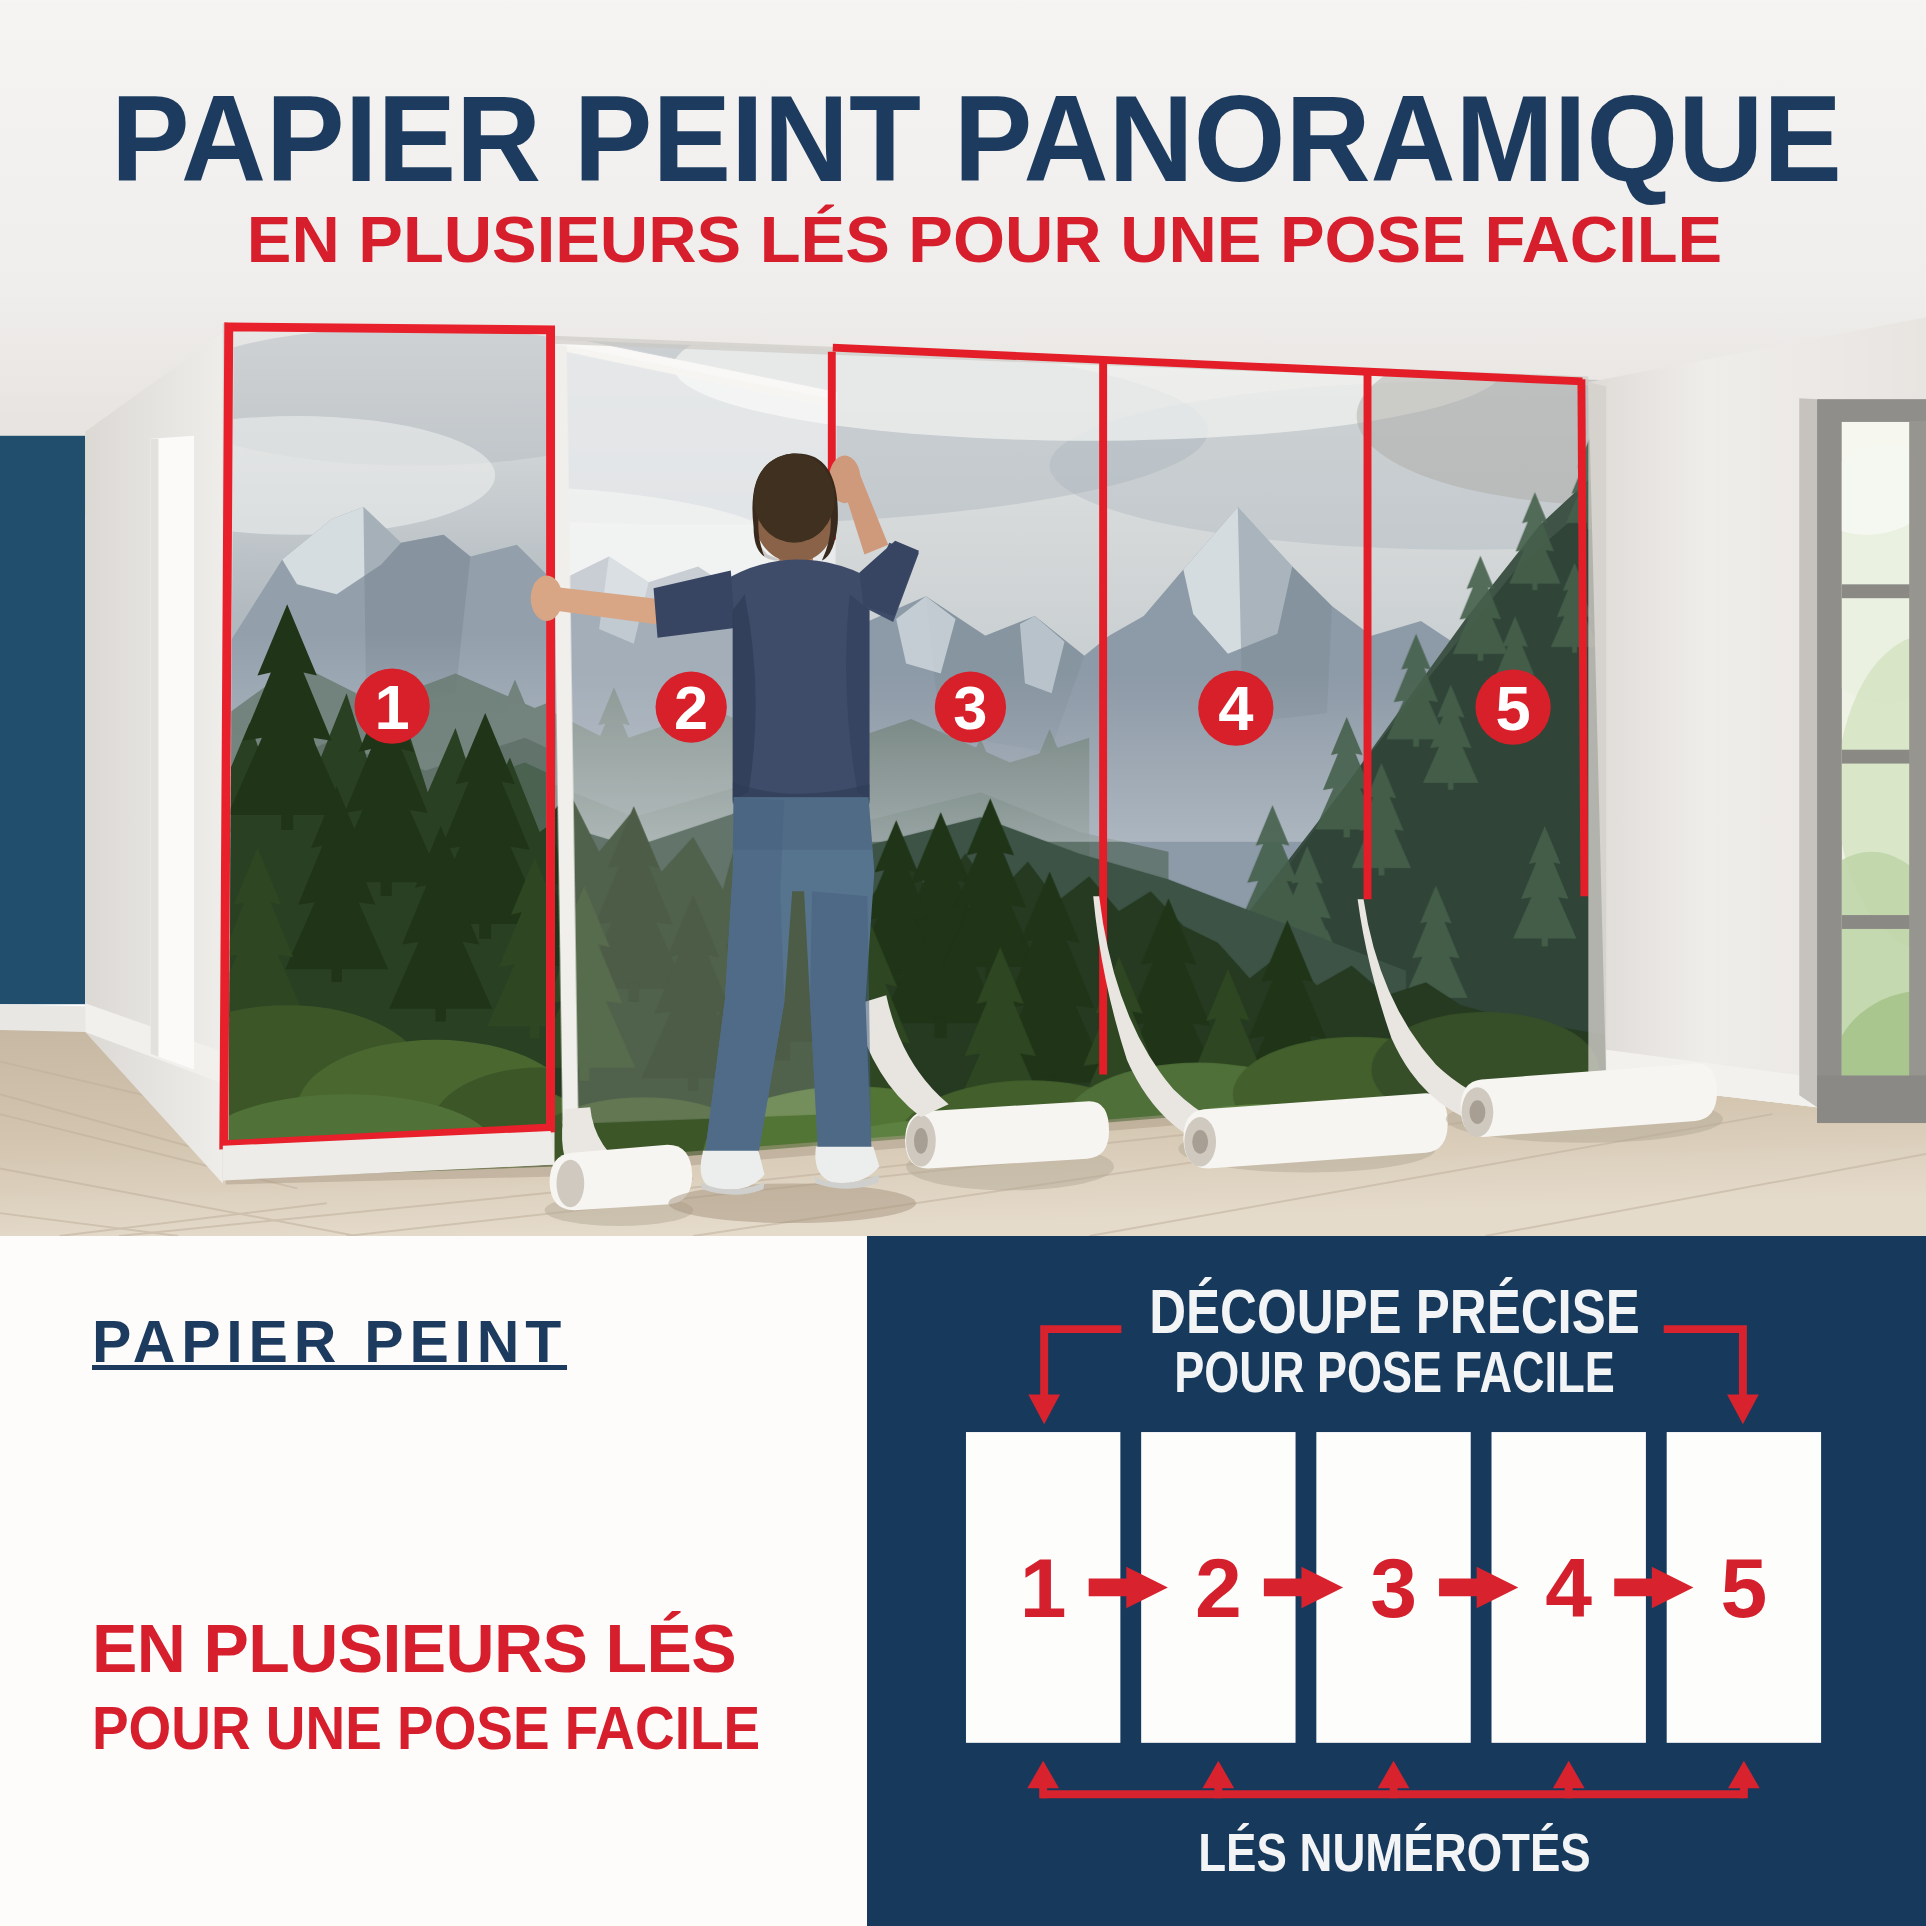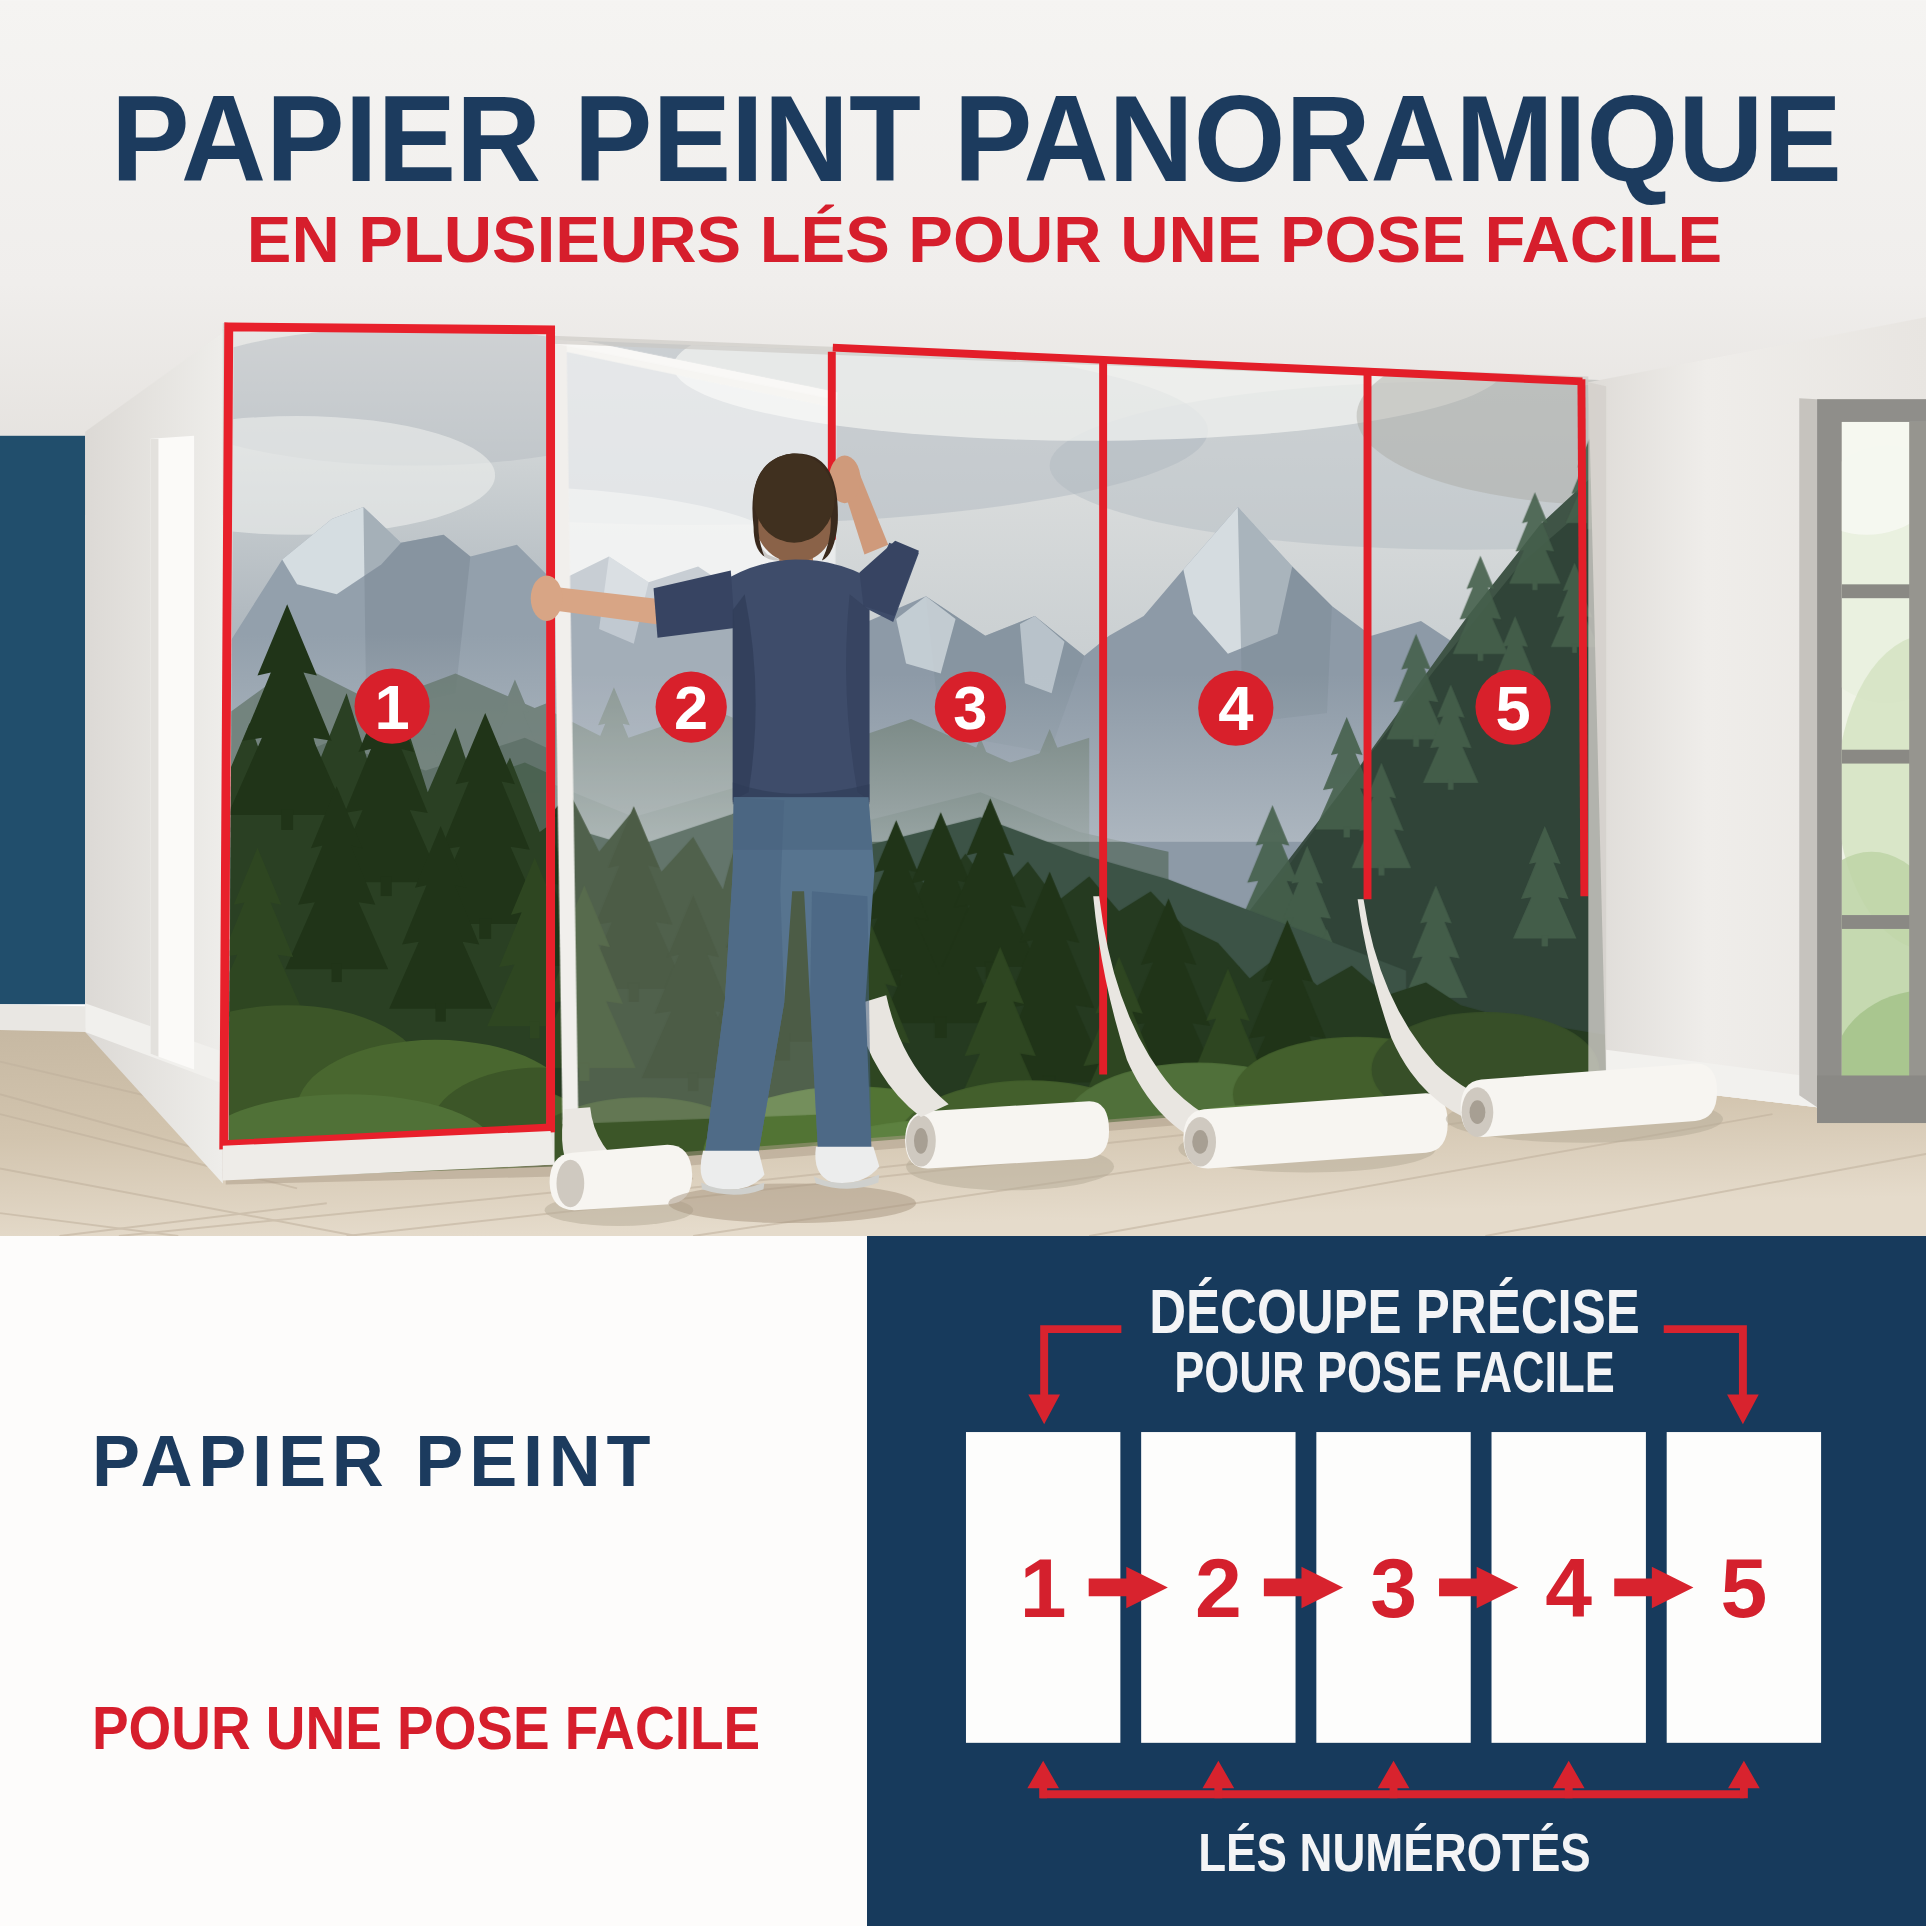--- a/index.html
+++ b/index.html
@@ -3,21 +3,21 @@
 <meta charset="utf-8">
 <style>
   html,body{margin:0;padding:0;}
   body{width:1927px;height:1927px;overflow:hidden;font-family:"Liberation Sans",sans-serif;background:#fff;}
   .page{position:relative;width:1927px;height:1927px;}
   .photo{position:absolute;left:0;top:0;width:1927px;height:1236px;}
   .title1{position:absolute;left:0;top:69px;width:1927px;text-align:center;color:#1c3b5e;font-weight:bold;font-size:122px;white-space:nowrap;transform:translateX(13px) scaleX(0.966);}
   .title2{position:absolute;left:0;top:202px;width:1927px;text-align:center;color:#d61e2c;font-weight:bold;font-size:65px;white-space:nowrap;transform:translateX(21px) scaleX(1.029);}
   .bl{position:absolute;left:0;top:1236px;width:867px;height:691px;background:#fdfcfb;}
   .br{position:absolute;left:867px;top:1236px;width:1059px;height:691px;background:#173a5c;}
-  .blt1a{position:absolute;left:92px;top:1420px;color:#1c3b5e;font-weight:bold;font-size:72px;letter-spacing:5.8px;white-space:nowrap;}
+  .blt1a{position:absolute;left:92px;top:1308px;color:#1c3b5e;font-weight:bold;font-size:59px;letter-spacing:5.8px;white-space:nowrap;text-decoration:underline;}
   .blt1b{position:absolute;left:92px;top:1485px;color:#1c3b5e;font-weight:bold;font-size:86px;white-space:nowrap;}
   .blt2{position:absolute;left:92px;top:1609px;color:#d61e2c;font-weight:bold;font-size:68px;letter-spacing:-0.6px;white-space:nowrap;}
   .blt3{position:absolute;left:92px;top:1693px;color:#d61e2c;font-weight:bold;font-size:61px;white-space:nowrap;transform:scaleX(0.9);transform-origin:0 0;}
   .brt1{position:absolute;left:867px;top:1275px;width:1055px;text-align:center;color:#f3f4f6;font-weight:bold;font-size:63px;white-space:nowrap;transform:scaleX(0.81);}
   .brt2{position:absolute;left:867px;top:1339px;width:1055px;text-align:center;color:#f3f4f6;font-weight:bold;font-size:57px;white-space:nowrap;transform:scaleX(0.79);}
   .brt3{position:absolute;left:867px;top:1822px;width:1055px;text-align:center;color:#f3f4f6;font-weight:bold;font-size:53px;white-space:nowrap;transform:scaleX(0.86);}
   .diag{position:absolute;left:867px;top:1236px;width:1059px;height:691px;}
 </style>
 </head>
 <body>
@@ -388,20 +388,21 @@
 
   <div class="title1">PAPIER PEINT PANORAMIQUE</div>
 
   <div class="title2">EN PLUSIEURS LÉS POUR UNE POSE FACILE</div>
 
   <div class="bl"></div>
 
   <div class="blt1a">PAPIER PEINT</div>
 
 
+  <div class="blt2">EN PLUSIEURS LÉS</div>
 
   <div class="blt3">POUR UNE POSE FACILE</div>
 
   <div class="br"></div>
 
   <svg class="diag" viewBox="876 1248 1070 698" xmlns="http://www.w3.org/2000/svg">
 
     <rect x="976" y="1446" width="156" height="314" fill="#fdfdfc"></rect>
 
     <rect x="1153" y="1446" width="156" height="314" fill="#fdfdfc"></rect>

